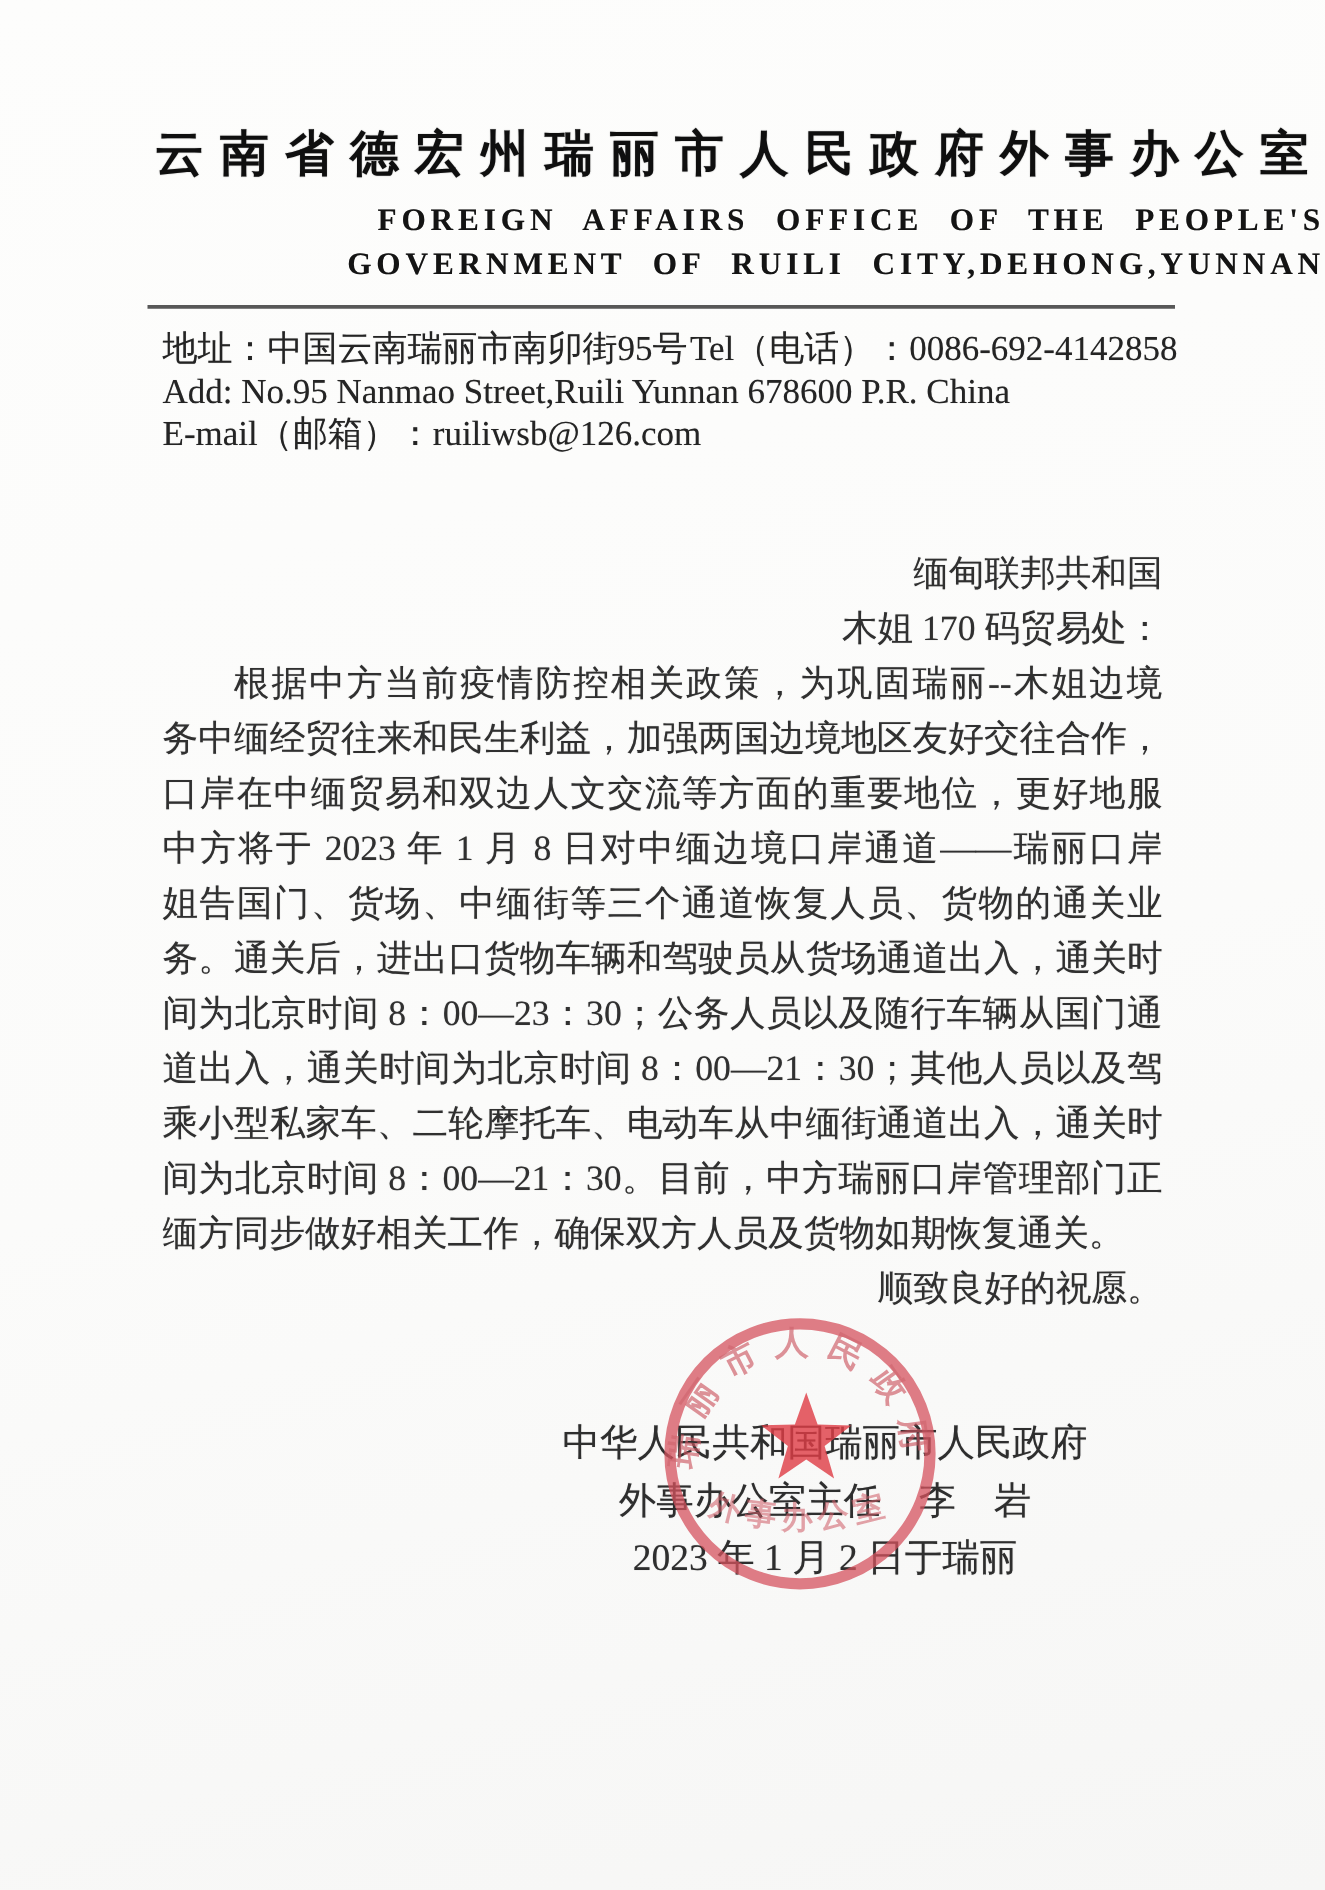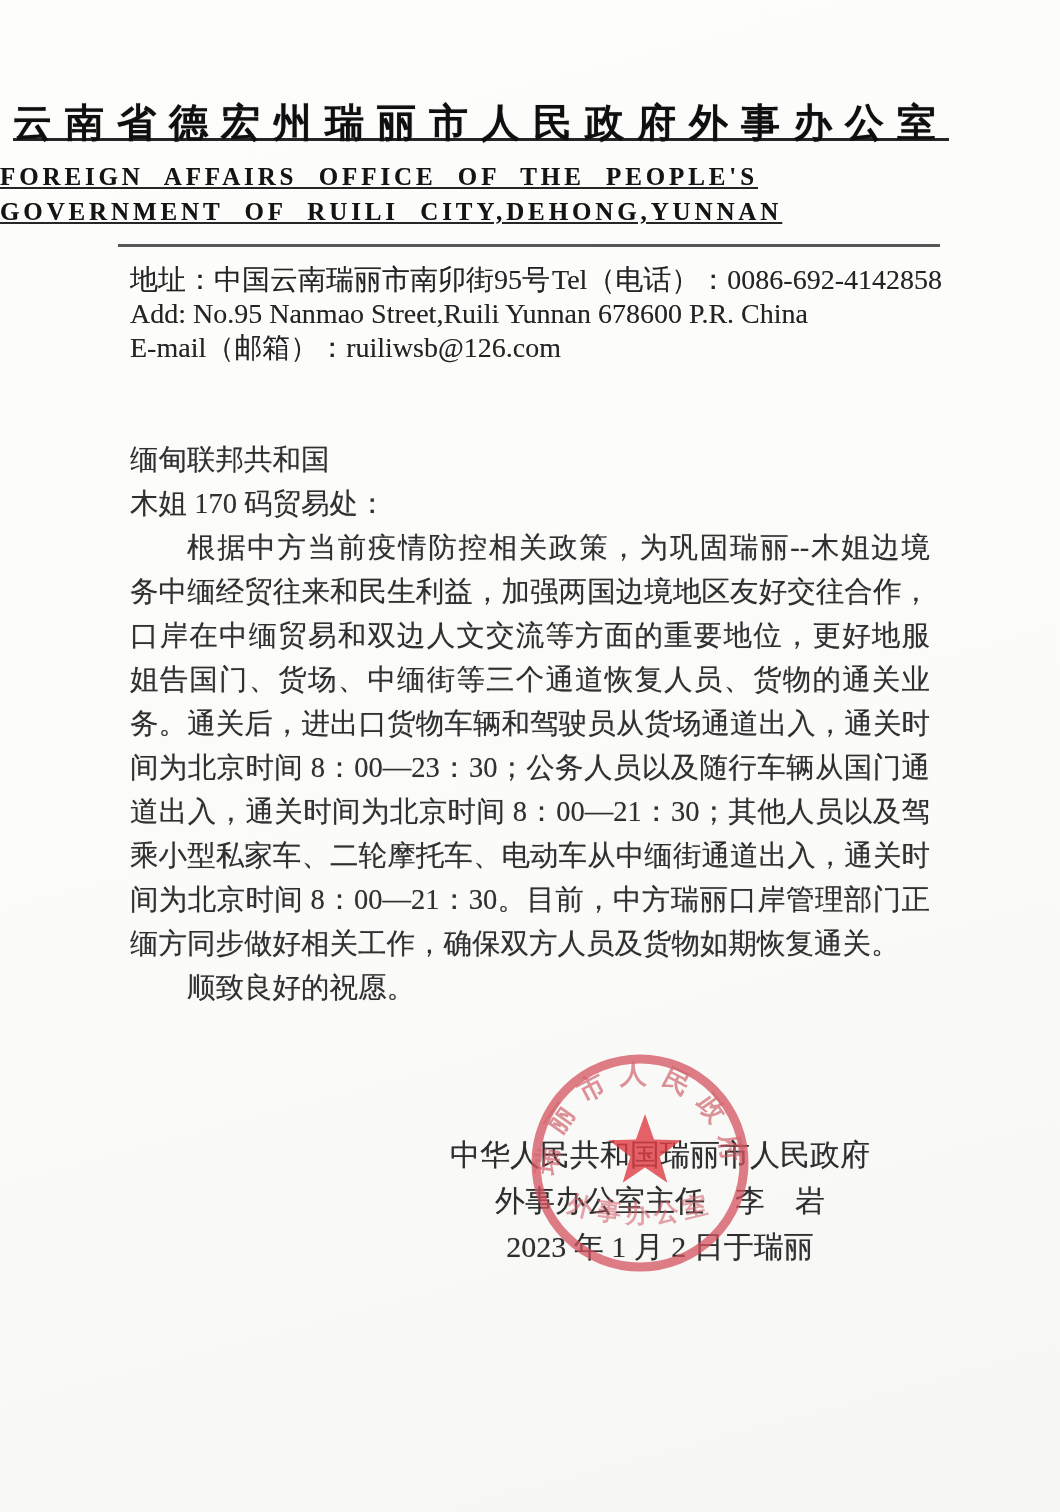--- a/index.html
+++ b/index.html
@@ -4,21 +4,21 @@
 <style>
   html,body{margin:0;padding:0;}
   body{width:1060px;height:1512px;background:#f4f4f4;}
   .page{
     position:relative;width:1060px;height:1512px;overflow:hidden;
     background:linear-gradient(165deg,#fdfdfc 0%,#fbfbfa 55%,#f6f6f5 100%);
     font-family:"Liberation Serif","DejaVu Serif",serif;
     color:#262626;
   }
   
-  .hdr{position:absolute;top:96px;left:0;width:100%;text-align:left;text-decoration:underline;}
+  .hdr{position:absolute;top:96px;left:0;width:100%;text-align:right;}
   .title-cn{
     font-size:39px;font-weight:700;letter-spacing:13px;text-indent:13px;
     color:#0f0f0f;white-space:nowrap;
     text-shadow:0 0 1px rgba(20,20,20,.45);
   }
   .title-en{
     font-size:25px;font-weight:700;letter-spacing:.155em;word-spacing:.45em;
     color:#141414;white-space:nowrap;margin-top:13px;
     text-shadow:0 0 .5px rgba(20,20,20,.4);
   }
@@ -26,21 +26,21 @@
   .rule{position:absolute;top:244px;left:118px;width:822px;height:0;
     border-top:3px solid #3b3b3b;opacity:.85;}
   
   .contact{position:absolute;top:263px;left:130px;width:812px;
     font-size:28px;color:#242424;text-shadow:0 0 .6px rgba(30,30,30,.4);}
   .crow{display:flex;justify-content:space-between;line-height:34px;white-space:nowrap;}
   
   .letter{position:absolute;top:438px;left:130px;width:800px;
     font-size:28.5px;line-height:44px;color:#303030;
     text-shadow:0 0 .7px rgba(40,40,40,.45);}
-  .lline{white-space:nowrap;}
+  .lline{white-space:nowrap;text-align:right;}
   .bline{text-align:justify;text-align-last:justify;}
   .bline.noj{text-align-last:auto;}
   .indent{text-indent:2em;}
   
   .sig{position:absolute;top:1132px;left:428px;width:464px;text-align:center;
     font-size:30px;line-height:46px;color:#2e2e2e;white-space:nowrap;
     text-shadow:0 0 .7px rgba(40,40,40,.45);}
   
   .seal{position:absolute;left:524px;top:1047px;width:232px;height:232px;
     opacity:.88;pointer-events:none;}
@@ -70,20 +70,21 @@
       <span>E-mail（邮箱）：ruiliwsb@126.com</span>
     </div>
   </div>
 
   <div class="letter">
     <div class="lline">缅甸联邦共和国</div>
     <div class="lline">木姐 170 码贸易处：</div>
     <div class="bline indent">根据中方当前疫情防控相关政策，为巩固瑞丽--木姐边境</div>
     <div class="bline">务中缅经贸往来和民生利益，加强两国边境地区友好交往合作，</div>
     <div class="bline">口岸在中缅贸易和双边人文交流等方面的重要地位，更好地服</div>
+    <div class="bline">中方将于 2023 年 1 月 8 日对中缅边境口岸通道——瑞丽口岸</div>
     <div class="bline">姐告国门、货场、中缅街等三个通道恢复人员、货物的通关业</div>
     <div class="bline">务。通关后，进出口货物车辆和驾驶员从货场通道出入，通关时</div>
     <div class="bline">间为北京时间 8：00—23：30；公务人员以及随行车辆从国门通</div>
     <div class="bline">道出入，通关时间为北京时间 8：00—21：30；其他人员以及驾</div>
     <div class="bline">乘小型私家车、二轮摩托车、电动车从中缅街通道出入，通关时</div>
     <div class="bline">间为北京时间 8：00—21：30。目前，中方瑞丽口岸管理部门正</div>
     <div class="bline noj">缅方同步做好相关工作，确保双方人员及货物如期恢复通关。</div>
     <div class="lline indent">顺致良好的祝愿。</div>
   </div>
 

